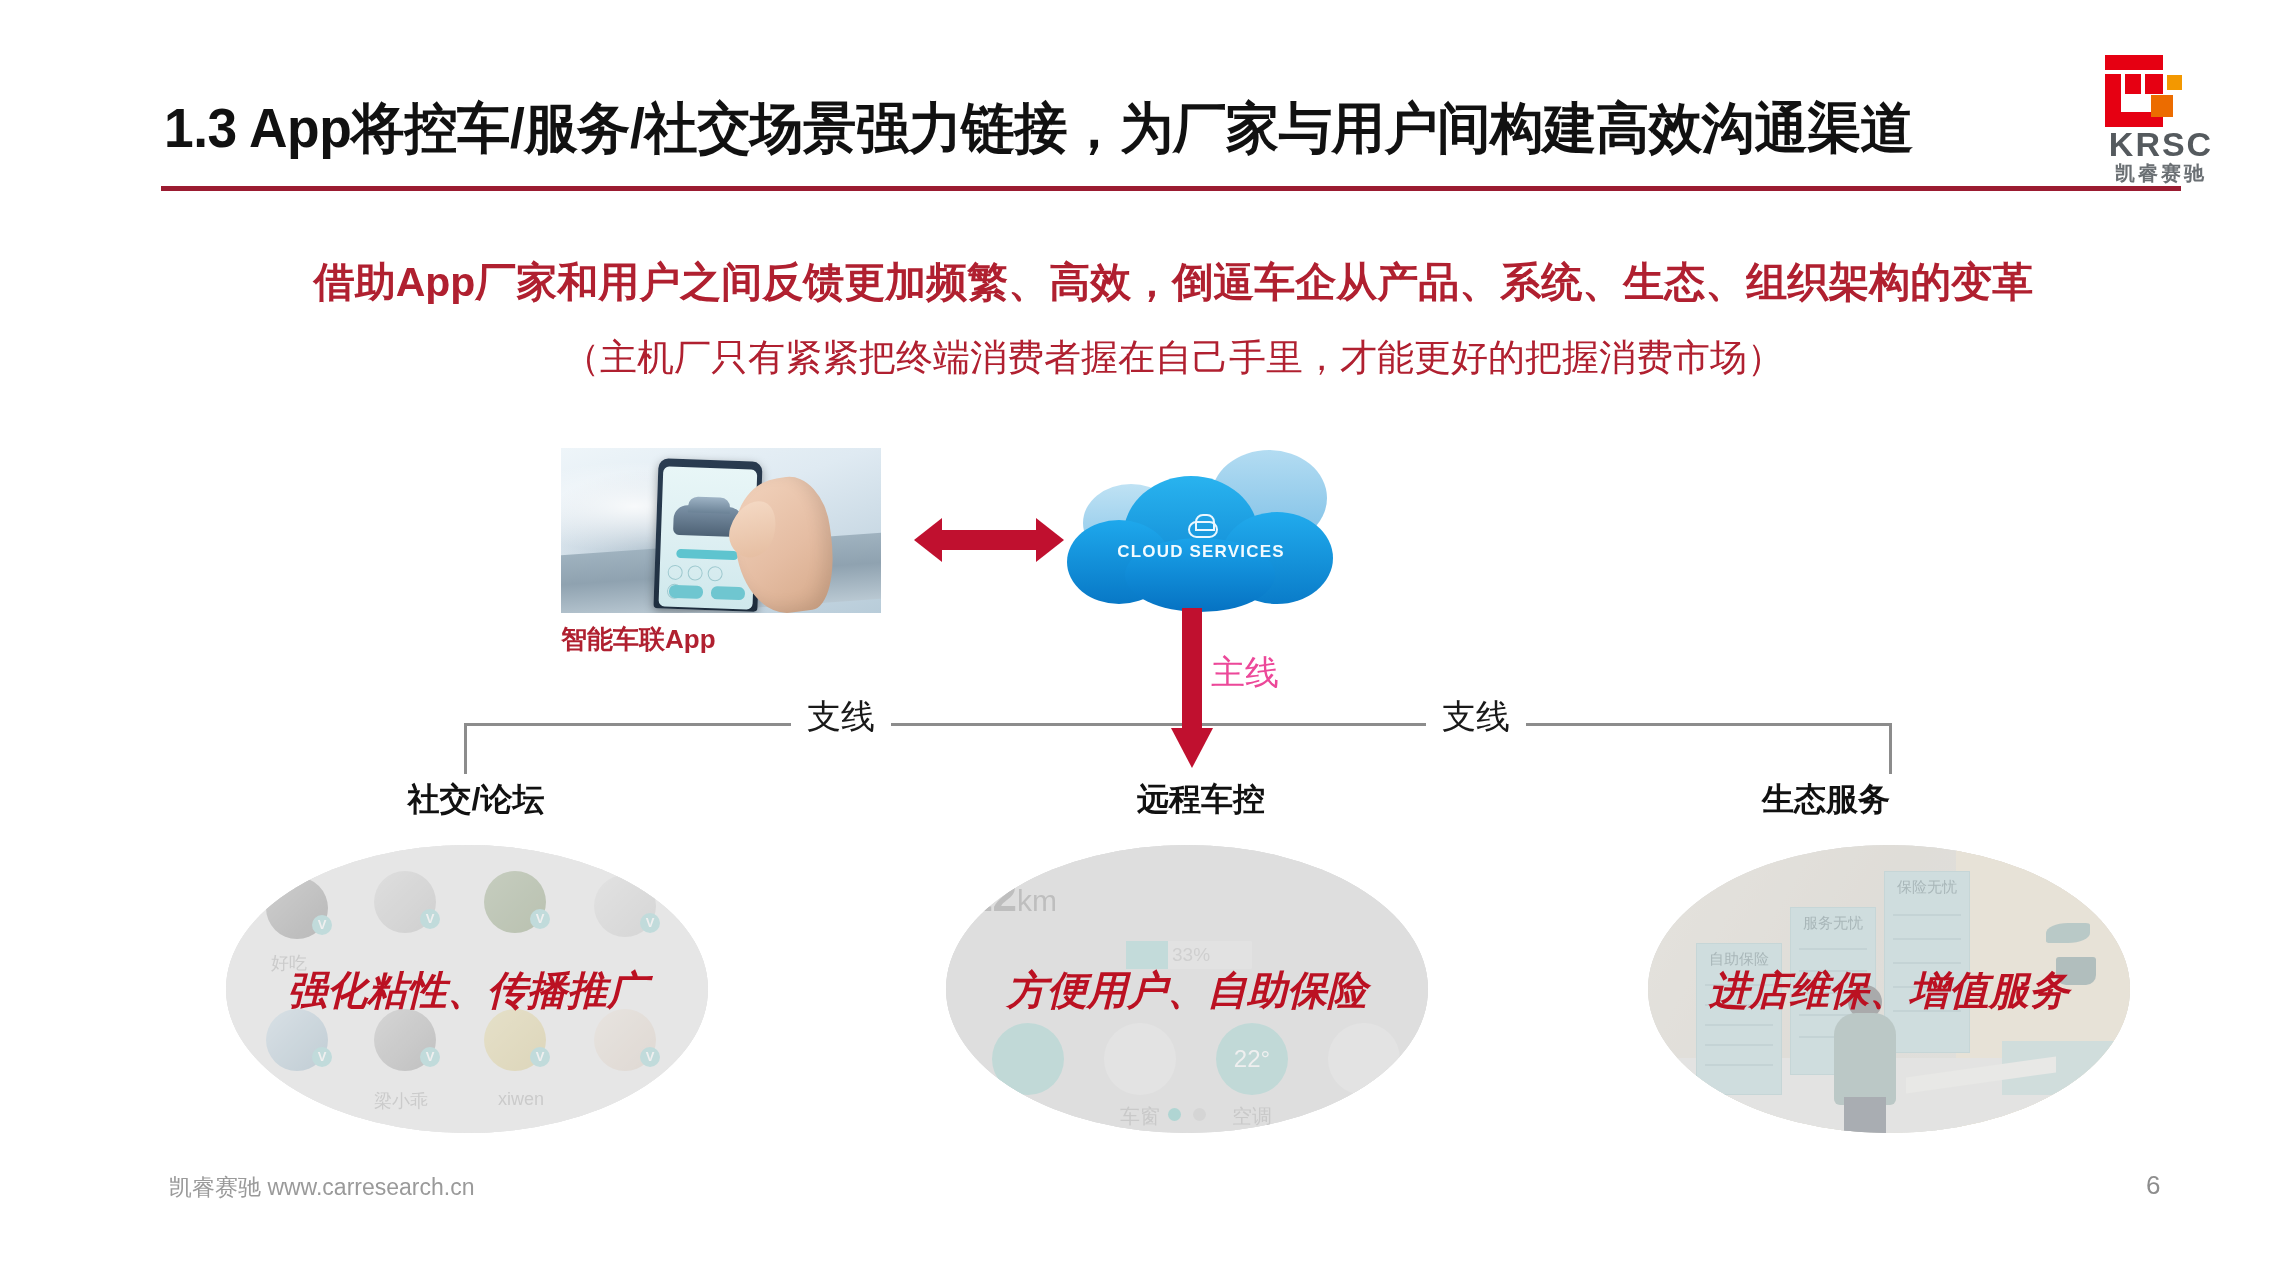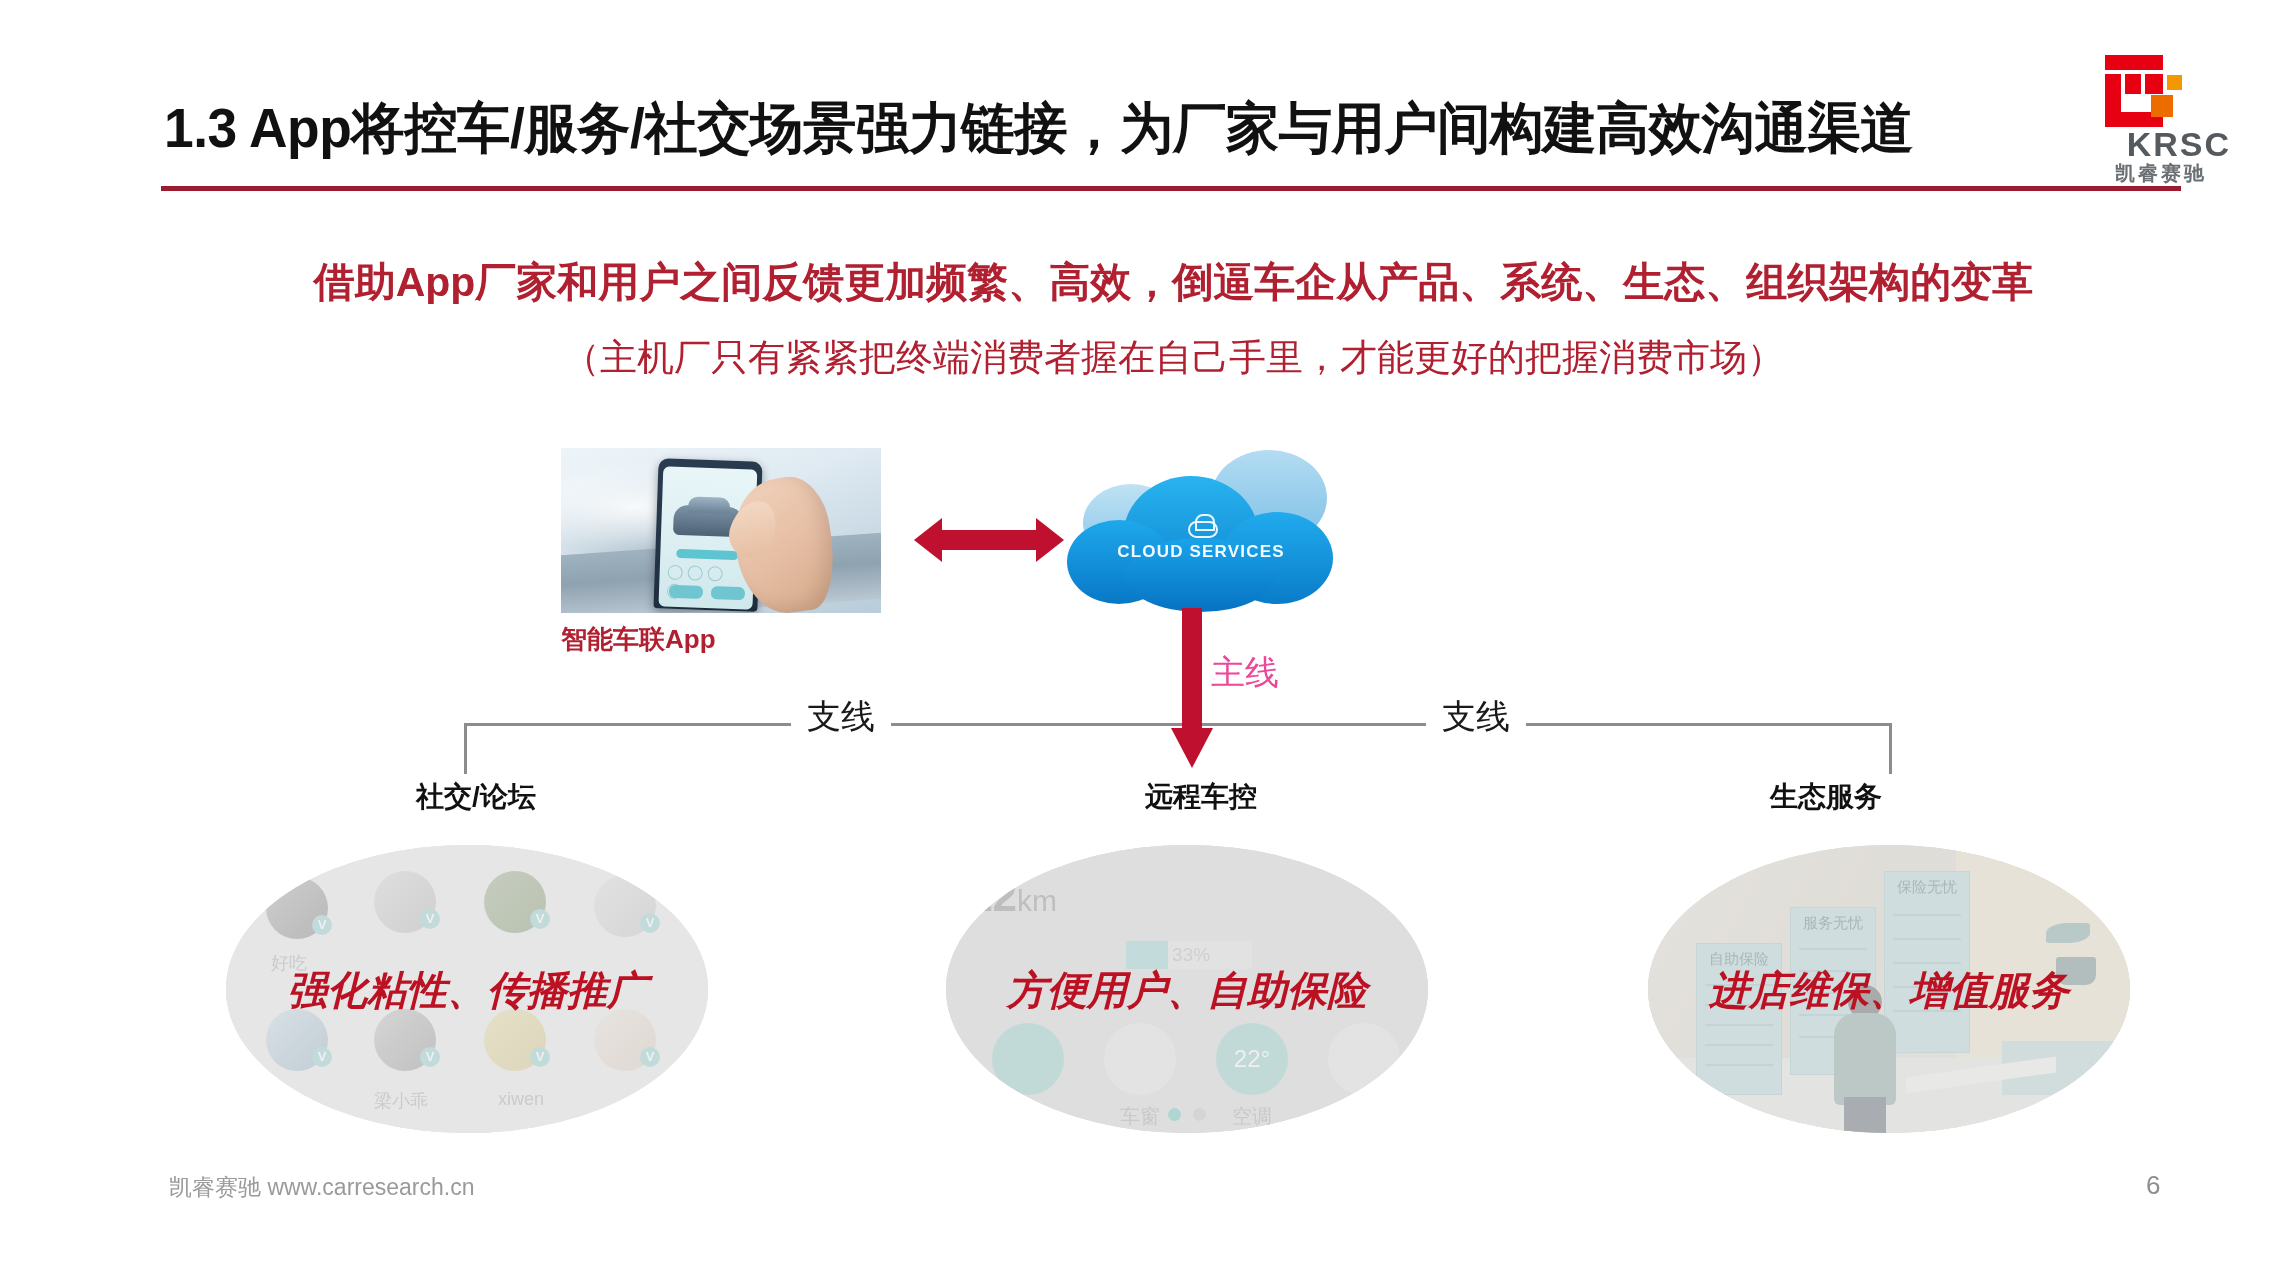--- a/index.html
+++ b/index.html
@@ -53,21 +53,21 @@
   .lm-top   { position:absolute; left: 4px;  top: 0px;  width: 58px; height: 15px; background:#e60012; }
   .lm-left  { position:absolute; left: 4px;  top: 19px; width: 16px; height: 53px; background:#e60012; }
   .lm-bot   { position:absolute; left: 4px;  top: 57px; width: 58px; height: 15px; background:#e60012; }
   .lm-mid   { position:absolute; left: 24px; top: 19px; width: 16px; height: 20px; background:#e60012; }
   .lm-stem  { position:absolute; left: 44px; top: 19px; width: 18px; height: 20px; background:#e60012; }
   .lm-sq1   { position:absolute; left: 66px; top: 20px; width: 15px; height: 15px; background:#f39800; }
   .lm-sq2   { position:absolute; left: 50px; top: 40px; width: 22px; height: 22px; background:#ec6c00; }
   .logo-krsc {
     position: absolute; left: 0px; top: 70px; width: 140px;
     font-size: 34px; font-weight: bold; color: #555a5e;
-    letter-spacing: 2px; text-align: right;
+    letter-spacing: 2px; text-align: center;
     font-family: "Liberation Sans", sans-serif;
   }
   .logo-cn {
     position: absolute; left: 0px; top: 105px; width: 140px;
     font-size: 20px; font-weight: bold; color: #6a6f73;
     letter-spacing: 3px; text-align: center;
   }
 
   
   .subtitle-1 {
@@ -256,21 +256,21 @@
   .main-arrow .mhead {
     position:absolute; left: 0px; bottom: 0px; width:0; height:0;
     border-left: 21px solid transparent;
     border-right: 21px solid transparent;
     border-top: 40px solid #c0102f;
   }
 
   
   .branch-title {
     position:absolute; top: 774px;
-    font-size: 28px; font-weight: bold; color:#111111;
+    font-size: 32px; font-weight: bold; color:#111111;
     text-align:center; background:#ffffff; padding: 4px 10px;
   }
   .bt-1 { left: 300px; width: 260px; }
   .bt-2 { left: 1025px; width: 260px; }
   .bt-3 { left: 1650px; width: 260px; }
 
   
   .oval {
     position:absolute; top: 845px;
     width: 482px; height: 288px;

